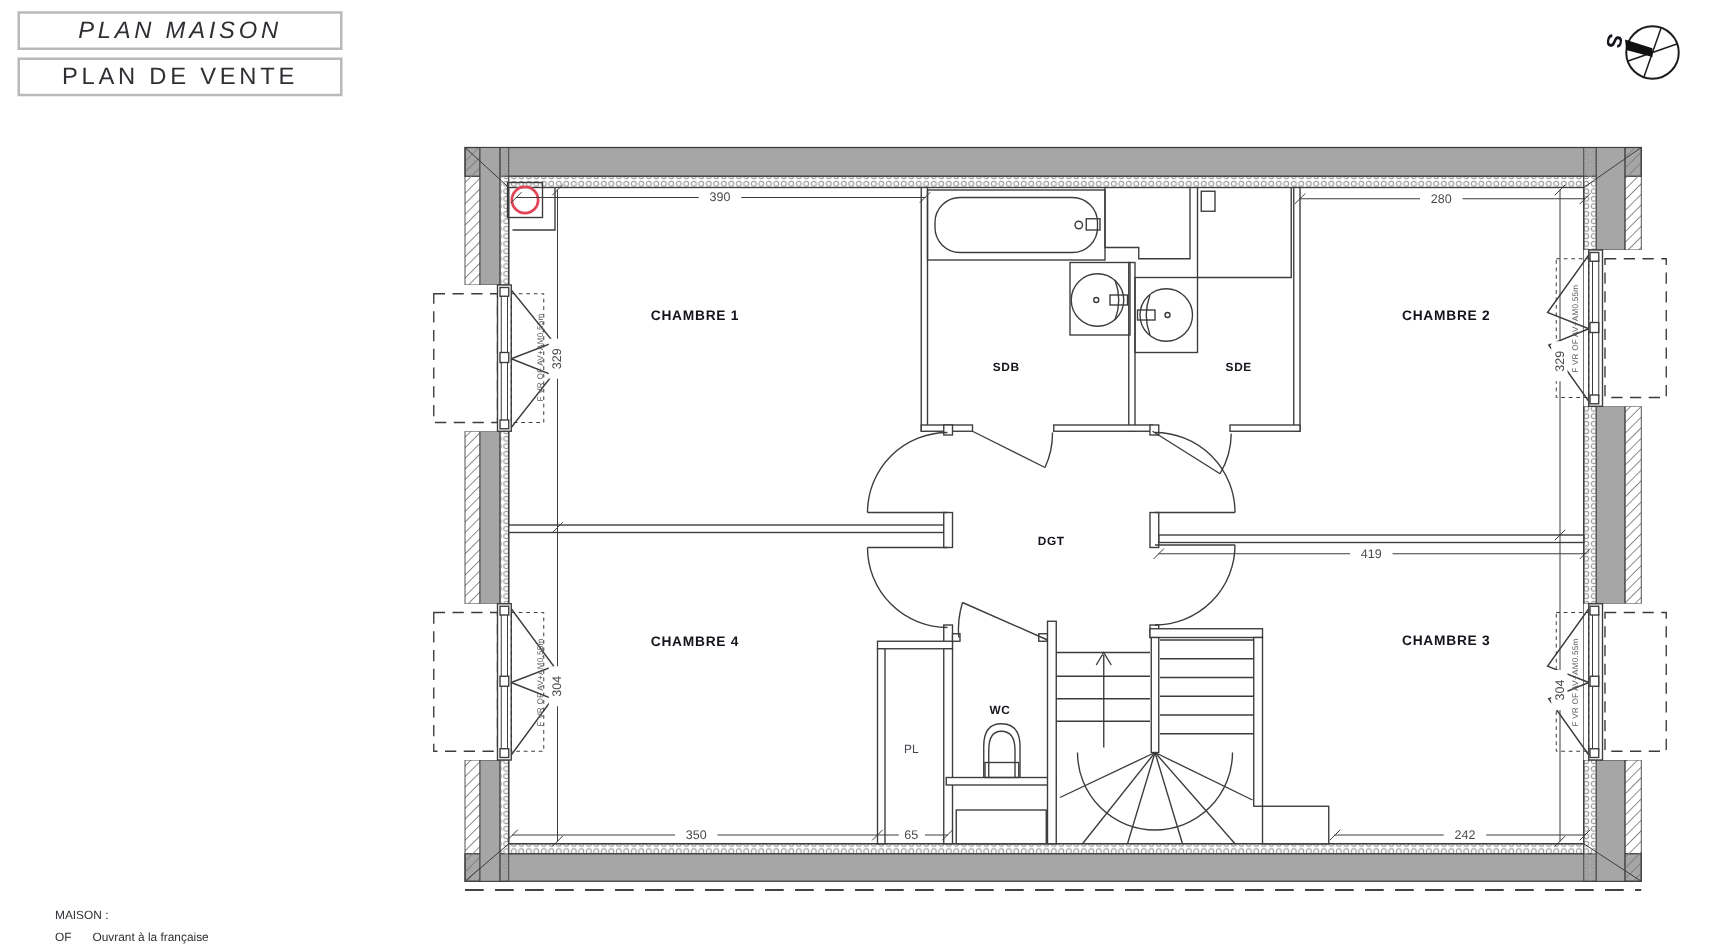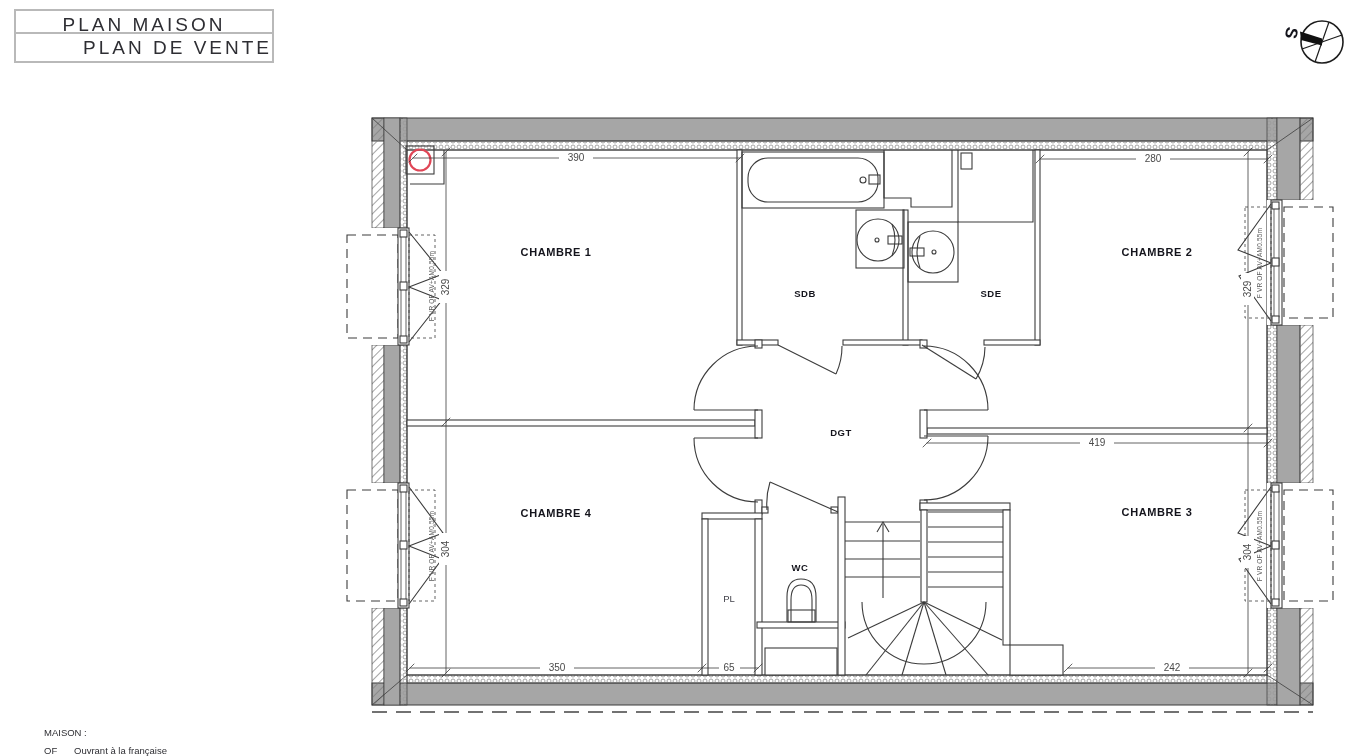--- a/index.html
+++ b/index.html
@@ -1,22 +1,22 @@
 <!DOCTYPE html>
 <html><head>
 <meta charset="utf-8">
 <style>
   html,body{margin:0;padding:0;background:#fff;}
   #stage{position:relative;width:1368px;height:756px;background:#fff;overflow:hidden;
          font-family:"Liberation Sans",sans-serif;}
   .titlebox{position:absolute;left:14px;width:256px;height:27px;border:2px solid #b9b9b9;
             background:#fff;display:flex;align-items:center;justify-content:center;
             font-size:19px;letter-spacing:3px;color:#2e2e33;}
-  #titlebox-1{top:9px;}
-  #titlebox-2{top:32px;justify-content:flex-end;}
+  #titlebox-1{top:9px;font-style:italic;}
+  #titlebox-2{top:46px;}
   #legend{position:absolute;left:44px;top:724px;color:#2e2e33;font-size:9.5px;line-height:1.9;}
   #legend .abbr{display:inline-block;width:30px;}
   svg{position:absolute;left:0;top:0;}
   .ln{stroke:#3c3c3c;stroke-width:1.1;fill:none;}
   .thin{stroke:#3c3c3c;stroke-width:.8;fill:none;}
   .wall{fill:#fff;stroke:#3c3c3c;stroke-width:1.1;}
   .whitebg{fill:#fff;stroke:none;}
   .dash{stroke-dasharray:9,6;}
   .dash2{stroke-dasharray:3,3;}
   .lbl{font:bold 11px "Liberation Sans",sans-serif;fill:#14141c;letter-spacing:.6px;text-anchor:middle;}

